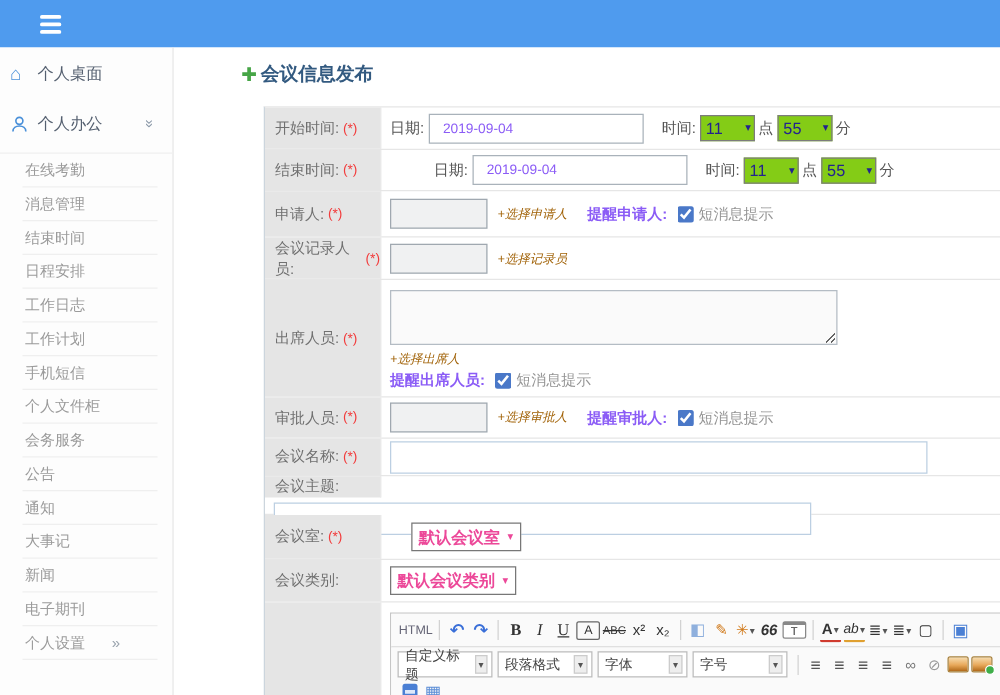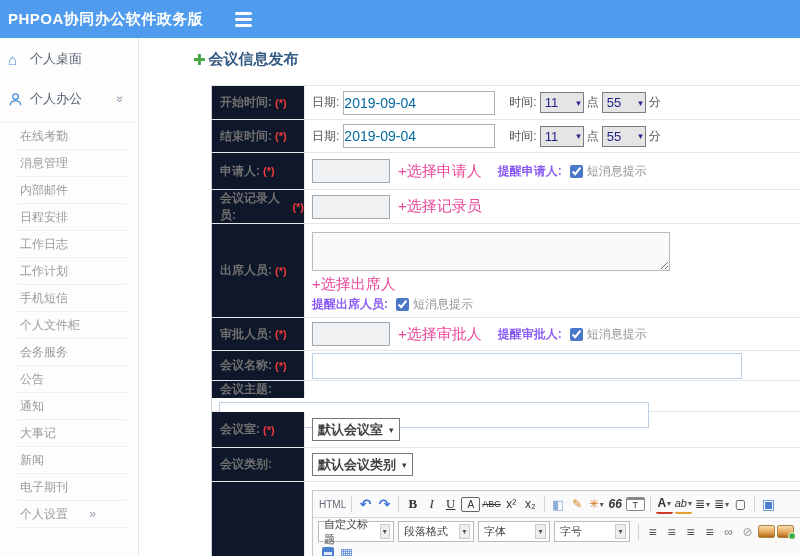--- a/index.html
+++ b/index.html
@@ -20,39 +20,39 @@
   .sub-item{display:flex;align-items:center;height:26px;margin:0 12px 0 18px;border-bottom:1px solid #efefef;
     color:#9b9b9b;font-size:12px;padding-left:2px;cursor:pointer;}
   .side-bottom{display:flex;align-items:center;height:26px;padding-left:3px;color:#555;font-size:13px;cursor:pointer;}
   
   .main{position:absolute;left:139px;top:38px;right:0;bottom:0;background:#fff;}
   .page-title{position:absolute;left:54px;top:12px;display:flex;align-items:center;font-size:15px;font-weight:bold;color:#335a80;}
   .page-title .plus{color:#46a546;font-size:15px;margin-right:3px;font-weight:bold;}
   
   .form{position:absolute;left:72px;top:47px;right:0;border-top:1px solid #e6e6e6;border-left:1px solid #ccd5dd;}
   .frow{display:flex;border-bottom:1px solid #e6e6e6;}
-  .cell-label{width:84px;min-width:84px;background:#0f172a;border-right:1px solid #e9e9e9;
-    display:flex;align-items:center;padding-left:8px;font-size:12px;color:#707070;font-weight:bold;}
+  .cell-label{width:84px;min-width:84px;background:#e5e5e5;border-right:1px solid #e9e9e9;
+    display:flex;align-items:center;padding-left:8px;font-size:12px;color:#707070;}
   .cell-label .req{color:#f23b3b;font-style:normal;margin-left:3px;font-size:11px;}
   .cell-field{flex:1;display:flex;align-items:center;padding:4px 0 4px 7px;font-size:12px;color:#555;}
   .cell-field.col{flex-direction:column;align-items:flex-start;justify-content:flex-start;}
-  .dt-input{width:150px;height:22px;border:1px solid #a9b2ba;font-size:14px;color:#0369a1;padding:0 0;
+  .dt-input{width:150px;height:22px;border:1px solid #a9b2ba;font-size:11px;color:#8b5cf6;padding:0 10px;
     font-family:"Liberation Sans","DejaVu Sans",sans-serif;margin:0 14px 0 4px;}
-  .nsel{display:inline-flex;align-items:center;justify-content:space-between;border:1px solid #7c7c7c;background:#e5e5e5;
+  .nsel{display:inline-flex;align-items:center;justify-content:space-between;border:1px solid #7c7c7c;background:#84cc16;
     width:36px;height:19px;padding:0 2px 0 4px;margin:0 3px;color:#23238e;font-size:13px;cursor:pointer;}
   .nsel .ncaret{color:#23238e;font-size:9px;}
   .pick-input{width:72px;height:20px;border:1px solid #a0a8b0;background:#f0f1f2;margin-right:8px;}
-  .flink{color:#ec4899;text-decoration:none;font-size:15px;cursor:pointer;}
+  .flink{color:#a16207;text-decoration:none;font-size:10px;cursor:pointer;font-style:italic;}
   .remind{font-weight:bold;color:#8b5cf6;margin-left:16px;}
   .cb{width:13px;height:13px;margin:0 4px 0 8px;accent-color:#4a78c8;}
   .sms{color:#949494;}
   .att-area{width:352px;height:52px;border:1px solid #b4bcc4;background:#fafafa;margin-top:4px;}
   .long-input{width:418px;height:24px;border:1px solid #bccfe2;font-size:13px;padding:0 5px;}
   .bsel{display:inline-flex;align-items:center;border:1px solid #777;background:#fff;height:21px;padding:0 5px;
-    color:#404040;font-weight:bold;font-size:13px;cursor:pointer;}
+    color:#ec4899;font-weight:bold;font-size:13px;cursor:pointer;}
   .bsel .ncaret{margin-left:6px;font-size:9px;}
   
   .editor{width:488px;border:1px solid #c6c6c6;margin-top:4px;background:#fff;}
   .tb{background:#fafafa;border-bottom:1px solid #d8d8d8;padding:3px 5px;display:flex;align-items:center;flex-wrap:wrap;row-gap:2px;}
   .tb2{border-bottom:1px solid #c6c6c6;}
   .tbi{display:inline-flex;align-items:center;justify-content:center;min-width:17px;height:18px;font-size:12px;
     color:#333;cursor:pointer;margin:0 1px;border-radius:2px;}
   .tbi.sm{font-size:10px;}
   .sep{width:1px;height:16px;background:#d2d2d2;margin:0 4px;}
   .serif{font-family:"Liberation Serif","DejaVu Serif",serif;font-size:13px;}
@@ -74,21 +74,20 @@
   .img-ic.add::after{content:"";position:absolute;right:-3px;bottom:-3px;width:6px;height:6px;background:#3fae49;border:1px solid #fff;border-radius:50%;}
   .media-ic{width:12px;height:13px;background:#4a7fd4;border-radius:2px;position:relative;}
   .media-ic::after{content:"";position:absolute;left:2px;top:5px;width:8px;height:3px;background:#dce8fa;}
   .table-ic{color:#5b8dd6;font-size:14px;}
   .fullscr{color:#4a7fd4;font-size:14px;}
 </style>
 </head>
 <body>
 
 <div class="topbar">
-  <span class="brand">PHPOA协同办公软件政务版</span>
   <span class="burger">
       <b></b>
       <b></b>
       <b></b>
     </span>
 </div>
 
 <div class="sidebar">
   <div class="side-top" style="margin-top:6px;">
     <span class="sicon">⌂</span>
@@ -105,21 +104,21 @@
     <span class="chev-down">»</span>
   </div>
   <div class="side-sub" style="margin-top:8px;text-align:right;">
     <div class="sub-item">
         <span>在线考勤</span>
       </div>
     <div class="sub-item">
         <span>消息管理</span>
       </div>
     <div class="sub-item">
-        <span>内部邮件</span>
+        <span>结束时间</span>
       </div>
     <div class="sub-item">
         <span>日程安排</span>
       </div>
     <div class="sub-item">
         <span>工作日志</span>
       </div>
     <div class="sub-item">
         <span>工作计划</span>
       </div>
@@ -182,21 +181,21 @@
           </span>
         <span>点</span>
         <span class="nsel">
             <span>55</span>
             <span class="ncaret">▾</span>
           </span>
         <span>分</span>
       </div>
     </div>
 
-    <div class="frow" style="height:32px;">
+    <div class="frow" style="height:32px;gap:35px;">
       <div class="cell-label">
         <span>结束时间:</span>
           <em class="req">(*)</em>
       </div>
       <div class="cell-field">
         <span>日期:</span>
         <input class="dt-input" value="2019-09-04" style="">
         <span>时间:</span>
         <span class="nsel">
             <span>11</span>
@@ -278,21 +277,21 @@
 
     <div class="frow" style="height:30px;flex-direction:column;">
       <div class="cell-label">
         <span>会议主题:</span>
       </div>
       <div class="cell-field">
         <input class="long-input" style="">
       </div>
     </div>
 
-    <div class="frow" style="height:35px;">
+    <div class="frow" style="height:35px;gap:17px;">
       <div class="cell-label">
         <span>会议室:</span>
           <em class="req">(*)</em>
       </div>
       <div class="cell-field">
         <span class="bsel">
             <span>默认会议室</span>
             <span class="ncaret">▾</span>
           </span>
       </div>

